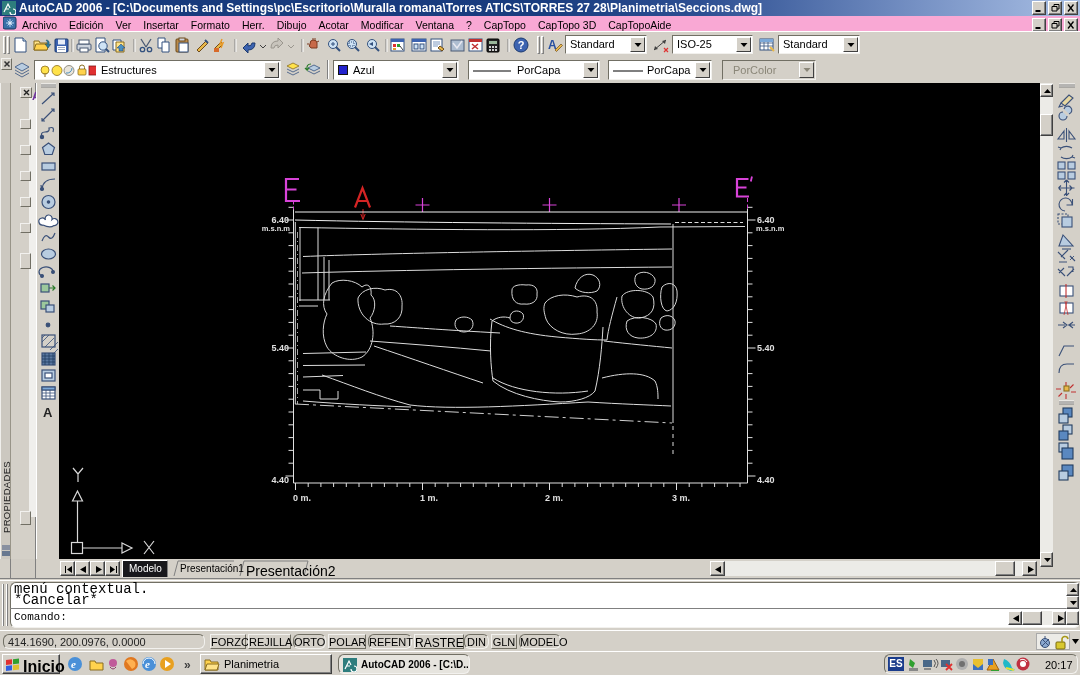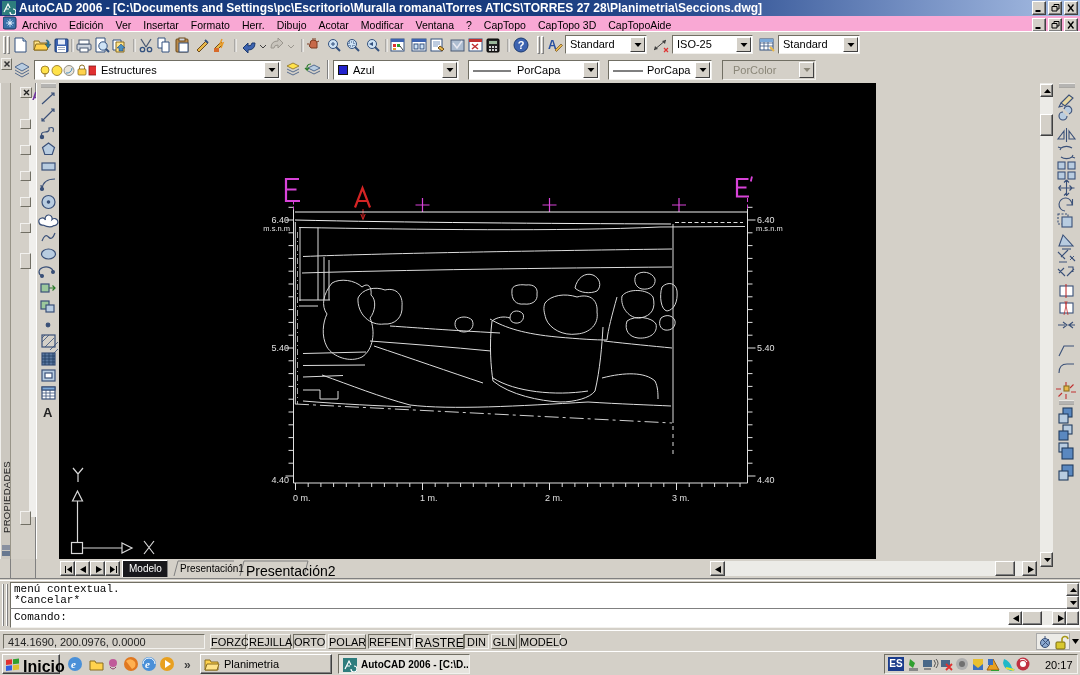--- a/index.html
+++ b/index.html
@@ -1,20 +1,20 @@
 <!DOCTYPE html>
 <html><head>
 <meta charset="utf-8">
 <style>
 * { margin:0; padding:0; box-sizing:border-box; }
 html,body { width:1080px; height:675px; overflow:hidden; }
 body { font-family:"Liberation Sans", sans-serif; font-size:11px; background:#d4d0c8; position:relative; }
 .abs { position:absolute; }
 .raised { border-top:1px solid #f2f1ee; border-left:1px solid #f2f1ee; border-right:1px solid #716f64; border-bottom:1px solid #716f64; background:#d4d0c8; }
-.sunken { border-top:1px solid #716f64; border-left:1px solid #716f64; border-right:1px solid #f2f1ee; border-bottom:1px solid #f2f1ee; background:#d4d0c8; }
+.sunken { border-top:1px solid #716f64; border-left:1px solid #716f64; border-right:1px solid #f2f1ee; border-bottom:1px solid #f2f1ee; background:#d4d0c8;border-radius:6px; }
 .btn3 { border-top:1px solid #fff; border-left:1px solid #fff; border-right:1px solid #404040; border-bottom:1px solid #404040; box-shadow:inset -1px -1px 0 #808080; background:#d4d0c8; }
 .combo { background:#fff; border-top:1px solid #716f64; border-left:1px solid #716f64; border-right:1px solid #f2f1ee; border-bottom:1px solid #f2f1ee; position:absolute; }
 .combo .dd { position:absolute; right:1px; top:1px; bottom:1px; width:15px; background:#d4d0c8; border-top:1px solid #fff; border-left:1px solid #fff; border-right:1px solid #404040; border-bottom:1px solid #404040; }
 .dd svg, .sb svg { position:absolute; left:50%; top:50%; transform:translate(-50%,-50%); }
 .sep { position:absolute; width:2px; border-left:1px solid #808080; border-right:1px solid #fff; }
 .grip { position:absolute; width:3px; border-left:1px solid #fff; border-top:1px solid #fff; border-right:1px solid #808080; border-bottom:1px solid #808080; }
 .mi { display:inline-block; padding:2px 6px 3px 6px; color:#000; font-size:10.5px; }
 .wbtn { position:absolute; width:16px; height:14px; background:#d4d0c8; border-top:1px solid #fff; border-left:1px solid #fff; border-right:1px solid #404040; border-bottom:1px solid #404040; box-shadow:inset -1px -1px 0 #808080; font-family:"Liberation Sans"; }
 </style>
 </head>
@@ -372,21 +372,21 @@
       <g>
             <rect x="5" y="304" width="13" height="12" fill="#fff"></rect>
             <path d="M5 307 h13 M5 310 h13 M5 313 h13 M9 304 v12 M13 304 v12" stroke="#3a5078" stroke-width=".8"></path>
             <rect x="5" y="304" width="13" height="3" fill="#7ca8d8"></rect>
           </g>
     </g>
     <text x="6" y="334" font-size="13" font-weight="bold" fill="#222" font-family="Liberation Sans">A</text>
   </svg>
   </div>
 
-  <div class="abs" style="left:59px;top:0;width:817px;height:476px;background:#000;">
+  <div class="abs" style="left:59px;top:0;width:981px;height:476px;background:#000;font-weight:bold;">
     <svg id="cad" width="981" height="476" viewBox="59 83 981 476" style="position:absolute;left:0;top:0">
 
       <g stroke="#e0e0e0" fill="none" stroke-width="1">
         <path d="M293.5 208.5 V483"></path>
           <path d="M747.5 208.5 V483"></path>
           <path d="M293.5 483 H747.5"></path>
         <path d="M288.5 207.3 H293.5 M285.5 220.0 H293.5 M288.5 232.8 H293.5 M288.5 245.6 H293.5 M288.5 258.4 H293.5 M288.5 271.2 H293.5 M288.5 284.0 H293.5 M288.5 296.8 H293.5 M288.5 309.6 H293.5 M288.5 322.4 H293.5 M288.5 335.2 H293.5 M285.5 348.0 H293.5 M288.5 360.8 H293.5 M288.5 373.6 H293.5 M288.5 386.4 H293.5 M288.5 399.2 H293.5 M288.5 412.0 H293.5 M288.5 424.8 H293.5 M288.5 437.6 H293.5 M288.5 450.4 H293.5 M288.5 463.2 H293.5 M285.5 476.0 H293.5"></path>
         <path d="M747.5 207.3 H752.5 M747.5 220.0 H755.5 M747.5 232.8 H752.5 M747.5 245.6 H752.5 M747.5 258.4 H752.5 M747.5 271.2 H752.5 M747.5 284.0 H752.5 M747.5 296.8 H752.5 M747.5 309.6 H752.5 M747.5 322.4 H752.5 M747.5 335.2 H752.5 M747.5 348.0 H755.5 M747.5 360.8 H752.5 M747.5 373.6 H752.5 M747.5 386.4 H752.5 M747.5 399.2 H752.5 M747.5 412.0 H752.5 M747.5 424.8 H752.5 M747.5 437.6 H752.5 M747.5 450.4 H752.5 M747.5 463.2 H752.5 M747.5 476.0 H755.5"></path>
         <path d="M295.5 483 V490 M308.2 483 V487 M320.9 483 V487 M333.6 483 V487 M346.3 483 V487 M359.0 483 V487 M371.7 483 V487 M384.4 483 V487 M397.1 483 V487 M409.8 483 V487 M422.5 483 V490 M435.2 483 V487 M447.9 483 V487 M460.6 483 V487 M473.3 483 V487 M486.0 483 V487 M498.7 483 V487 M511.4 483 V487 M524.1 483 V487 M536.8 483 V487 M549.5 483 V490 M562.2 483 V487 M574.9 483 V487 M587.6 483 V487 M600.3 483 V487 M613.0 483 V487 M625.7 483 V487 M638.4 483 V487 M651.1 483 V487 M663.8 483 V487 M676.5 483 V490 M689.2 483 V487 M701.9 483 V487 M714.6 483 V487 M727.3 483 V487 M740.0 483 V487"></path>
       </g>
@@ -603,21 +603,21 @@
         </svg>
       </div>
   </div>
 </div>
 
 <div class="abs" id="cmd" style="left:0;top:578px;width:1080px;height:52px;background:#d4d0c8;">
   <div class="abs" style="left:0;top:0;width:1080px;height:3px;border-top:1px solid #808080;border-bottom:1px solid #fff;"></div>
   <div class="abs" style="left:2px;top:6px;width:2px;height:42px;border-left:1px solid #fff;border-right:1px solid #808080"></div>
   <div class="abs" style="left:6px;top:6px;width:2px;height:42px;border-left:1px solid #fff;border-right:1px solid #808080"></div>
   <div class="abs sunken" style="left:10px;top:4px;width:1070px;height:46px;background:#fff;"></div>
-  <div class="abs" style="left:14px;top:6px;font-family:'Liberation Mono',monospace;font-size:11px;line-height:11px;white-space:pre">menú contextual.
+  <div class="abs" style="left:14px;top:6px;font-family:'Liberation Mono',monospace;font-size:14px;line-height:11px;white-space:pre">menú contextual.
 *Cancelar*</div>
   <div class="abs" style="left:10px;top:30px;width:1056px;border-top:1px solid #808080;"></div>
   <div class="abs" style="left:14px;top:33px;font-family:'Liberation Mono',monospace;font-size:11px;">Comando:</div>
   <div class="abs" style="left:1066px;top:5px;width:13px;height:26px;background:#ecebe7">
     <div class="abs btn3" style="left:0;top:0;width:13px;height:13px">
         <svg class="abs" style="left:3px;top:4px" width="7" height="5">
           <path d="M0 4 l3.5 -4 l3.5 4 z" fill="#000"></path>
         </svg>
       </div>
     <div class="abs btn3" style="left:0;top:13px;width:13px;height:13px">

